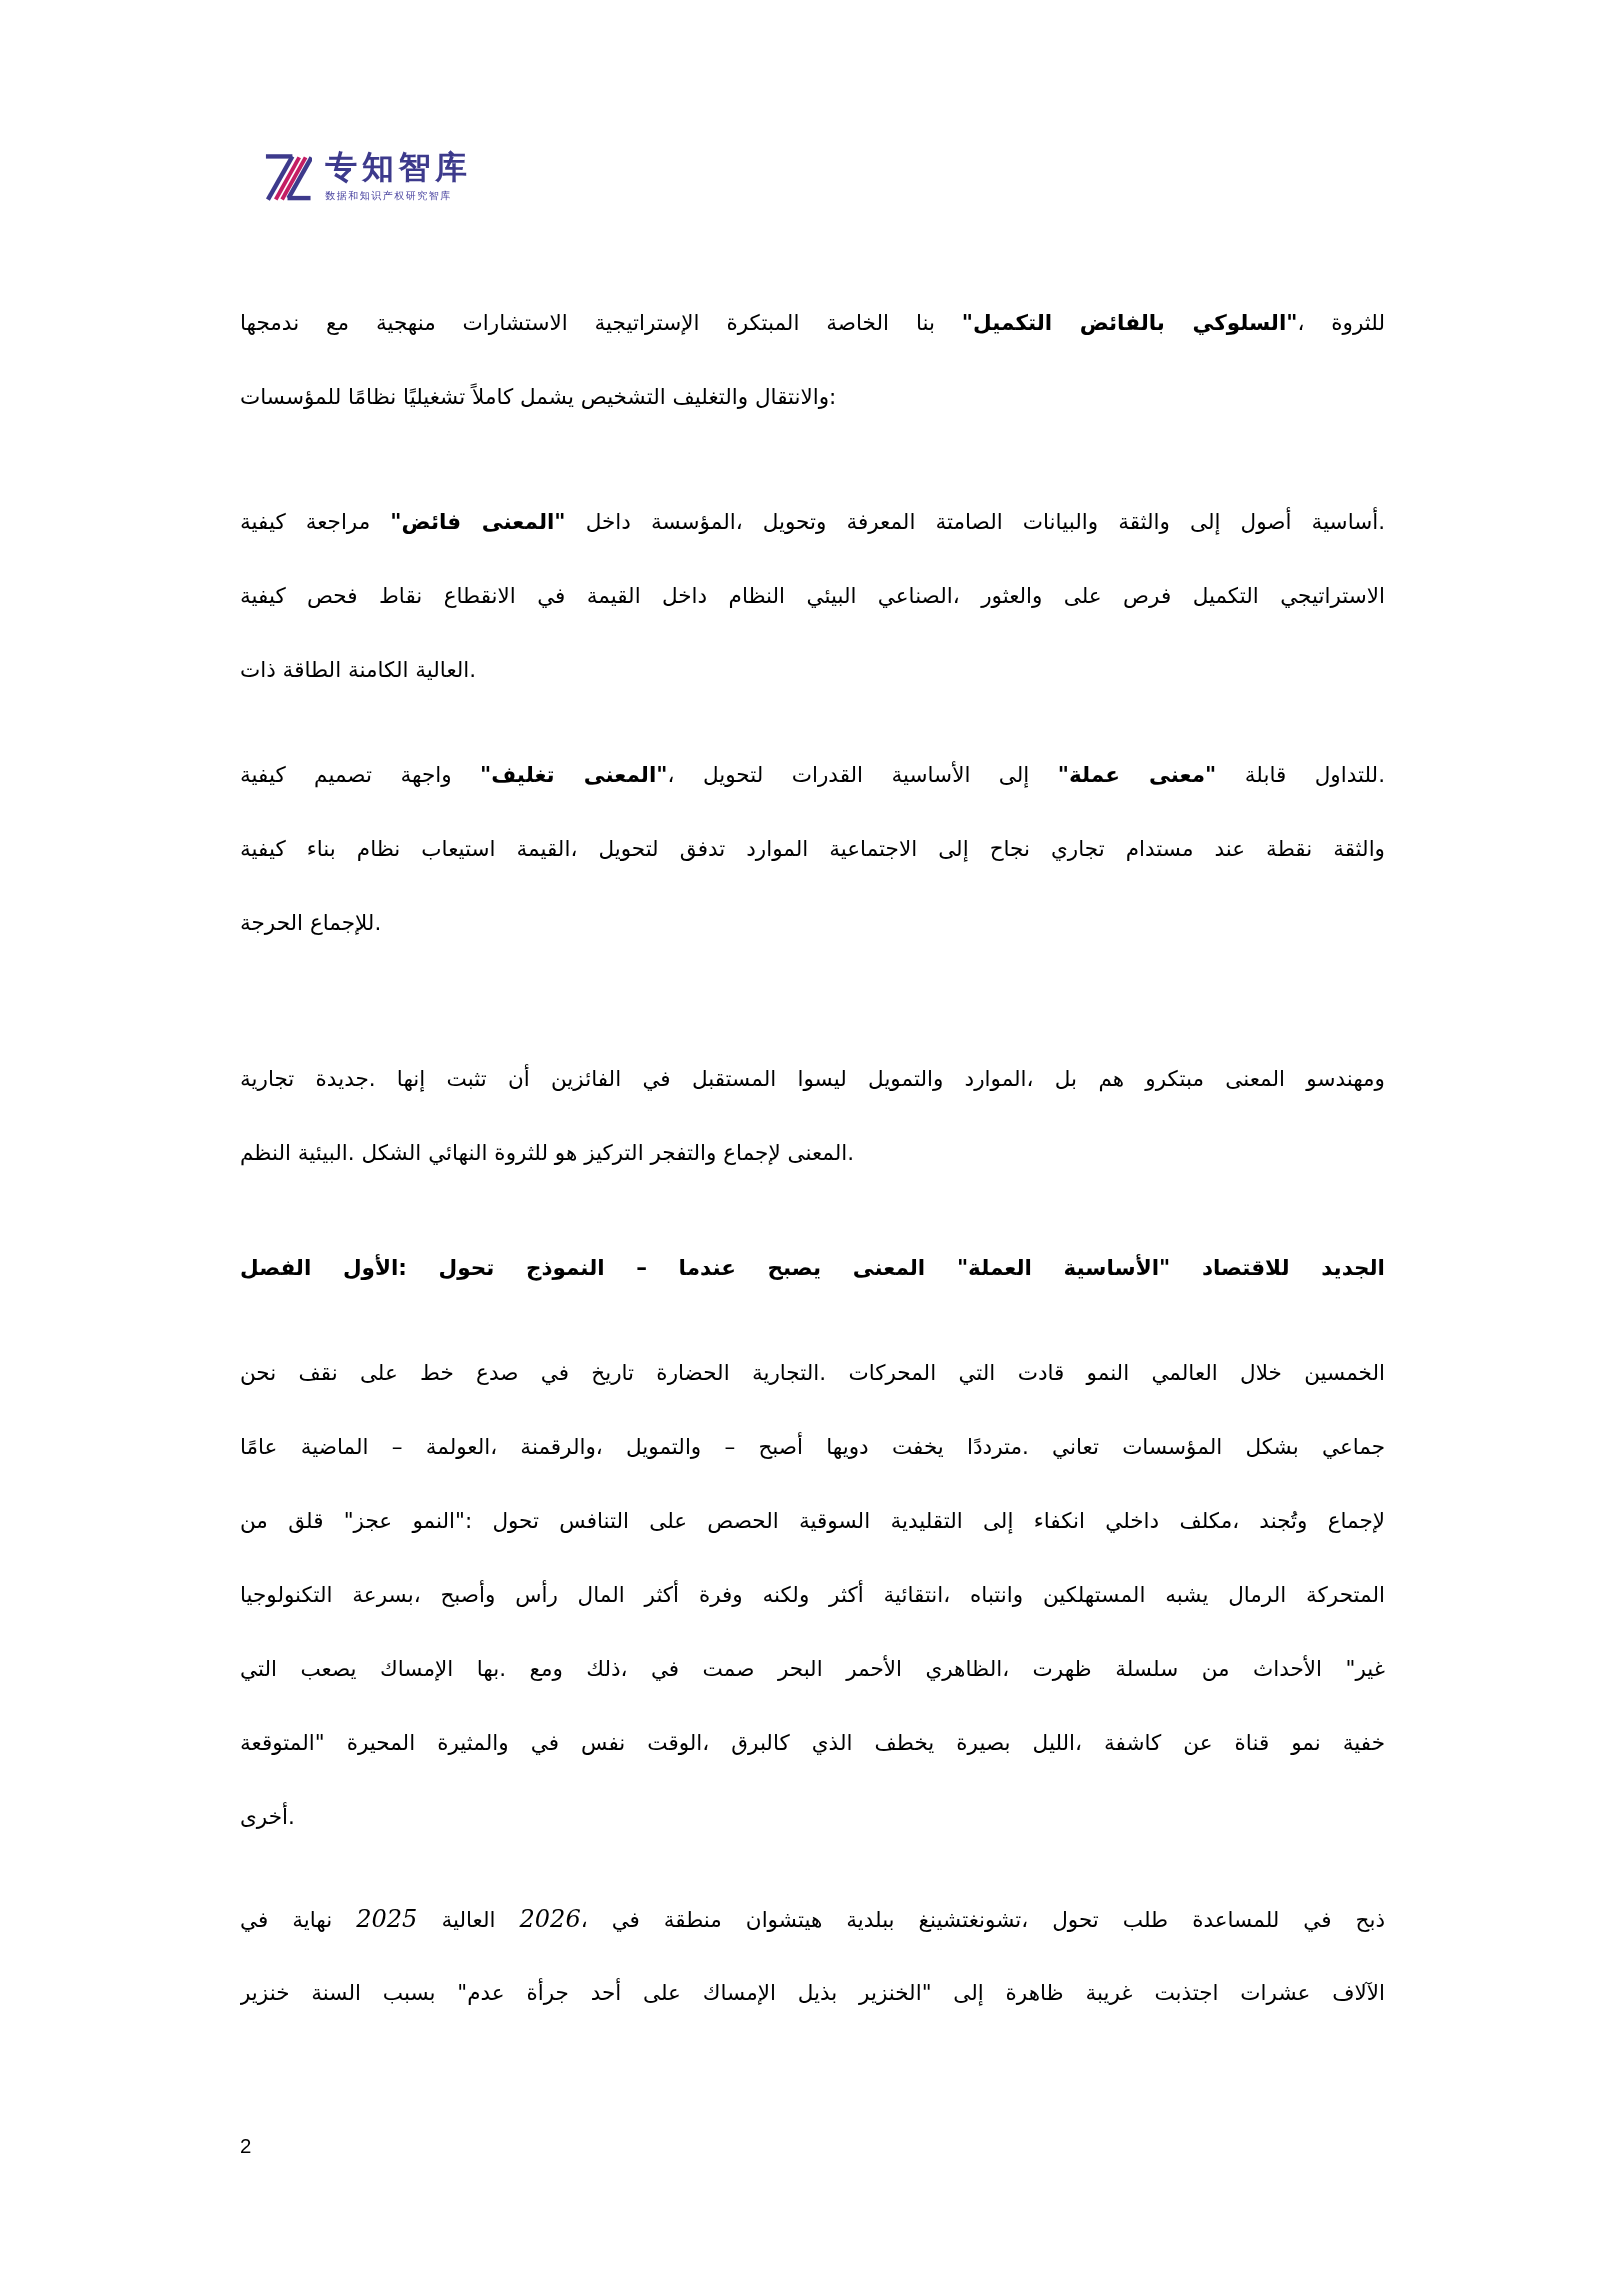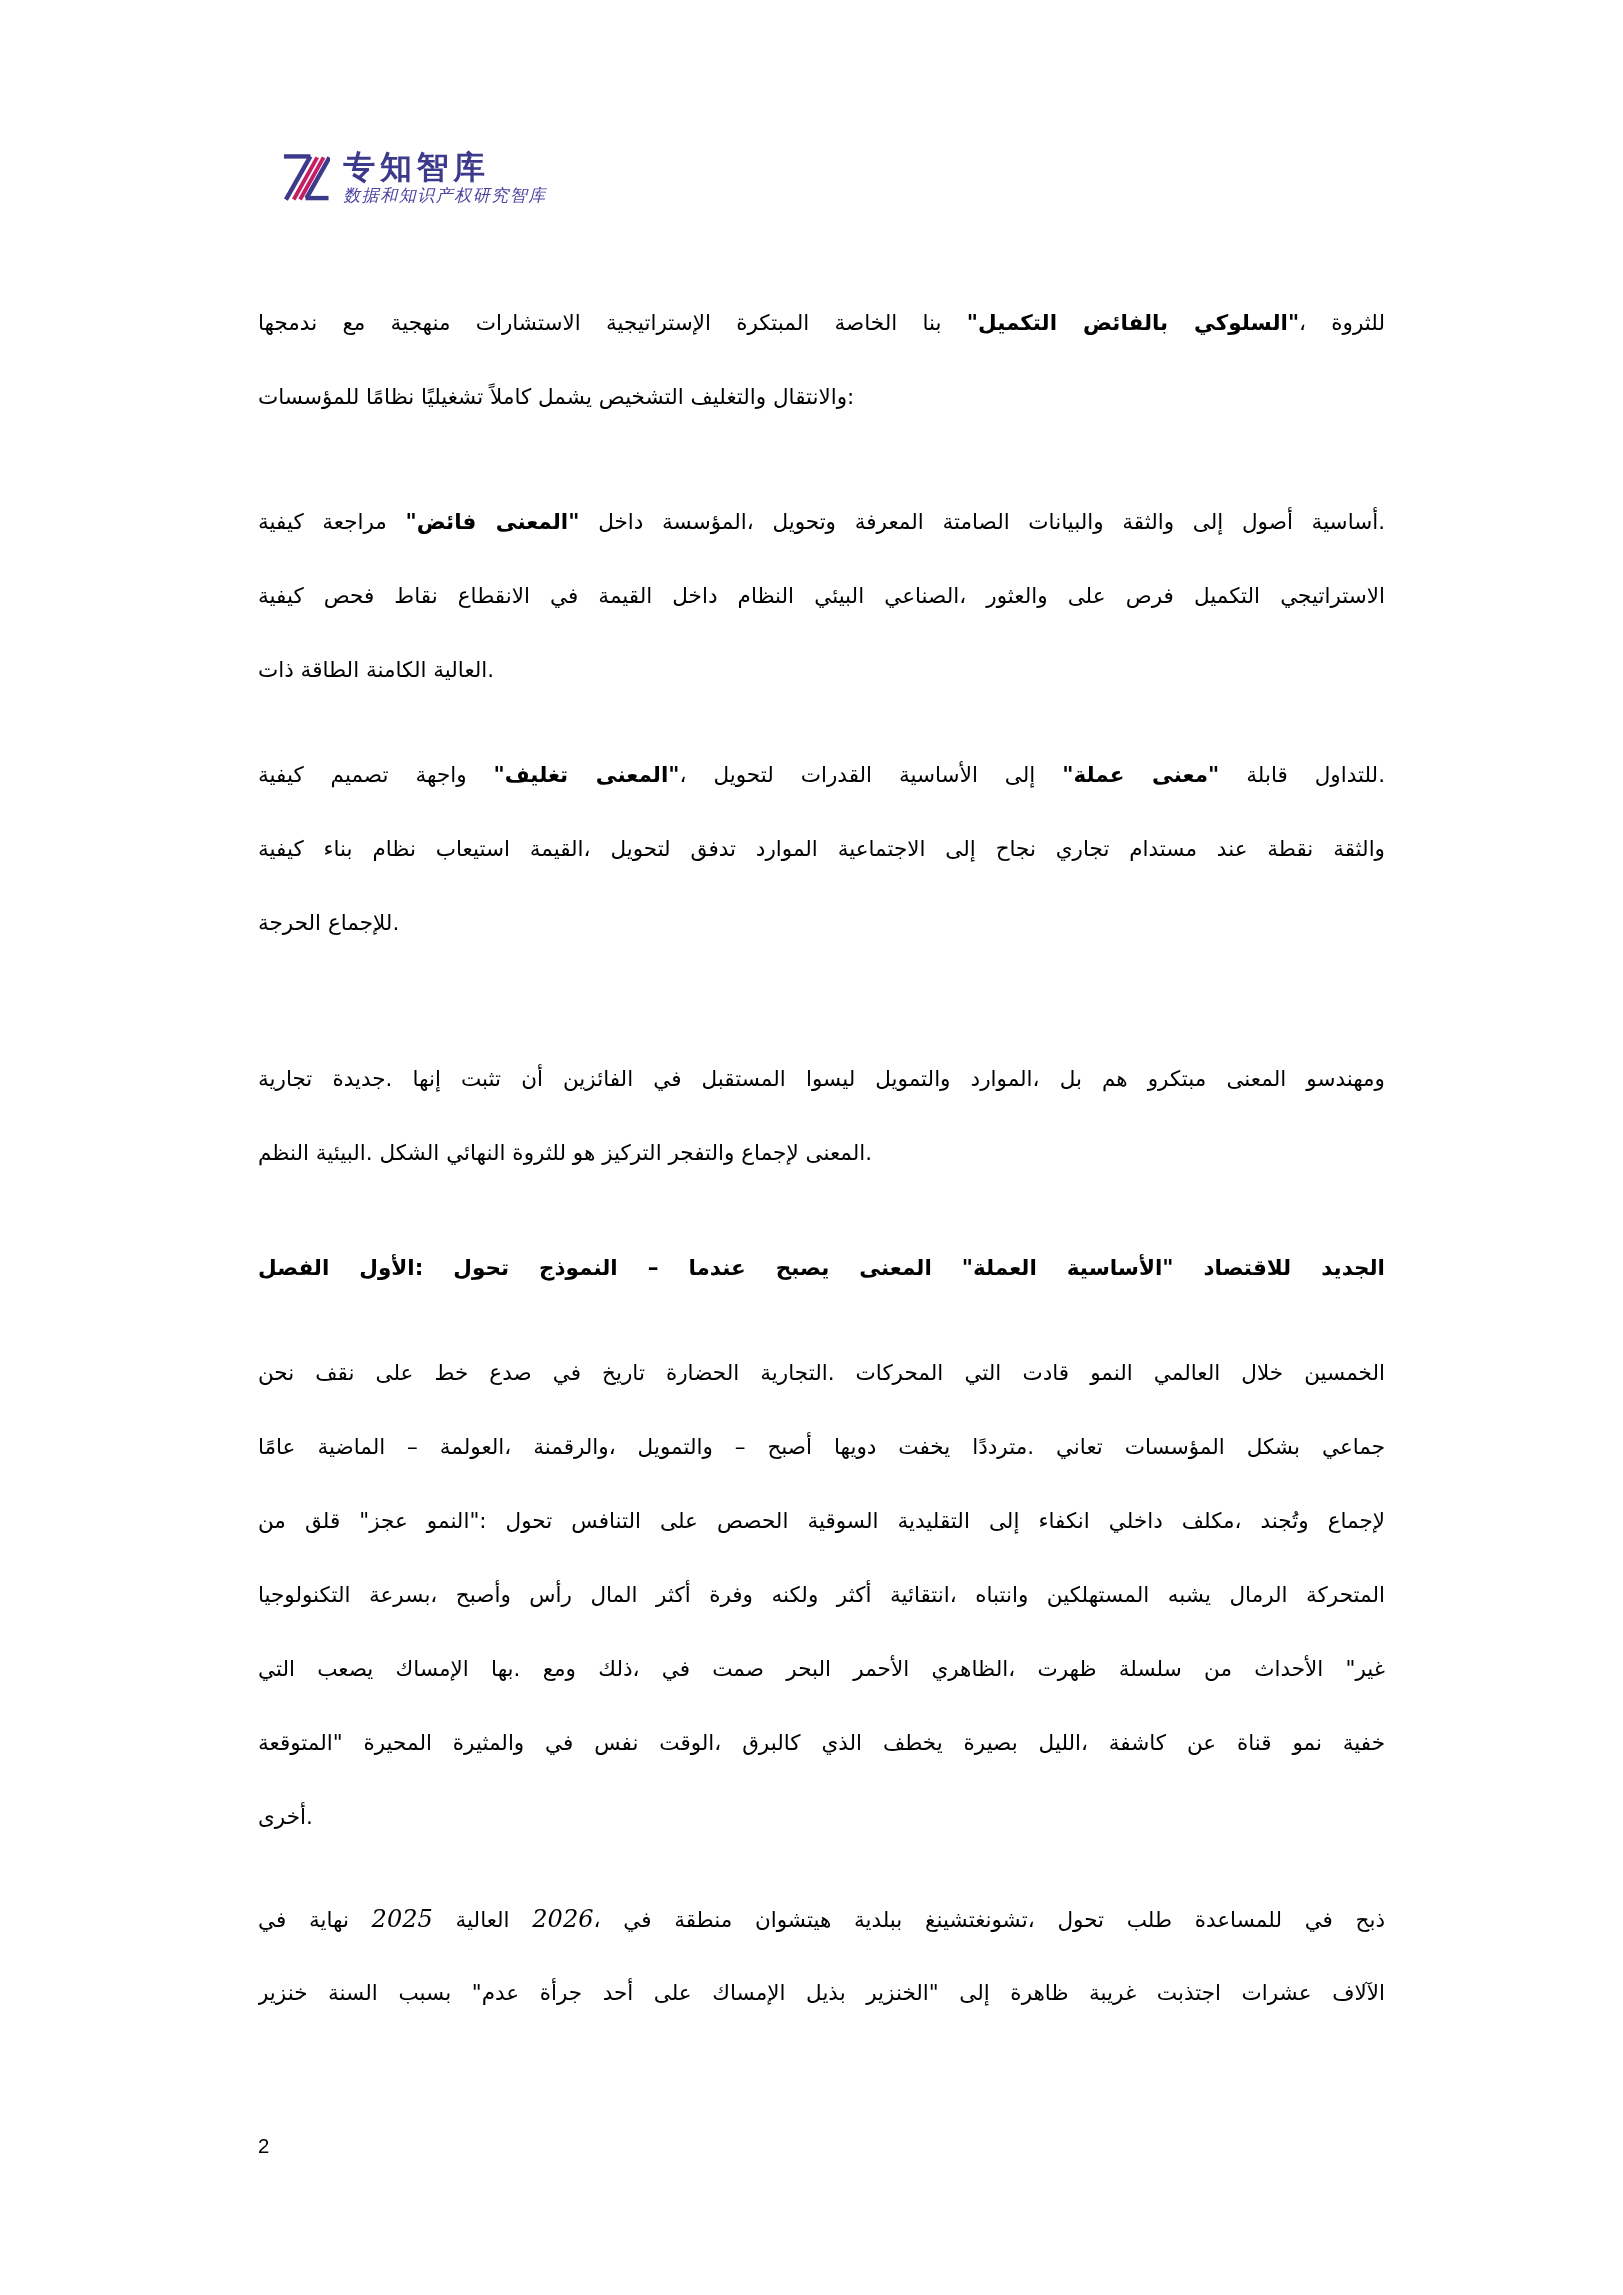--- a/index.html
+++ b/index.html
@@ -7,39 +7,38 @@
     width:1623px;height:2295px;
     background:#ffffff;
     font-family:"DejaVu Sans",sans-serif;
     position:relative;
     color:#000;
   }
   .page{
     position:absolute;inset:0;
     padding:0 238px 0 240px;
     box-sizing:border-box;
-    margin-left:18px;
   }
   
   .logo{
     position:absolute;
     left:263px;top:151px;
     display:flex;align-items:flex-start;
     gap:13.3px;
     height:61px;
   }
   .logo-mark{width:49px;height:53px;flex:0 0 auto;}
   .logo-text{display:flex;flex-direction:column;justify-content:flex-start;}
   .logo-title{
     font-size:32px;font-weight:700;line-height:33px;
     color:#3d3a8c;letter-spacing:4.6px;white-space:nowrap;
   }
   .logo-subtitle{
-    font-size:17px;font-weight:500;line-height:15.3px;margin-top:4.1px;
-    color:#4a44a0;letter-spacing:1.5px;white-space:nowrap;font-style:italic;
+    font-size:10px;font-weight:500;line-height:15.3px;margin-top:4.1px;
+    color:#4a44a0;letter-spacing:1.5px;white-space:nowrap;
   }
   
   .content{
     position:absolute;
     left:240px;right:238px;top:286px;
   }
   .block{margin:0;}
   .line{
     direction:rtl;
     unicode-bidi:plaintext; 

